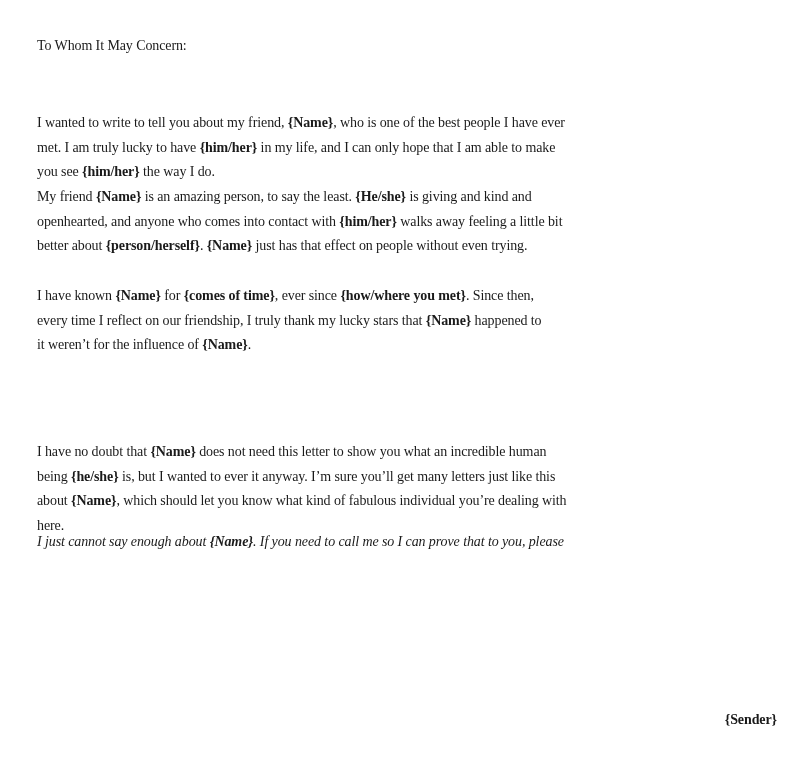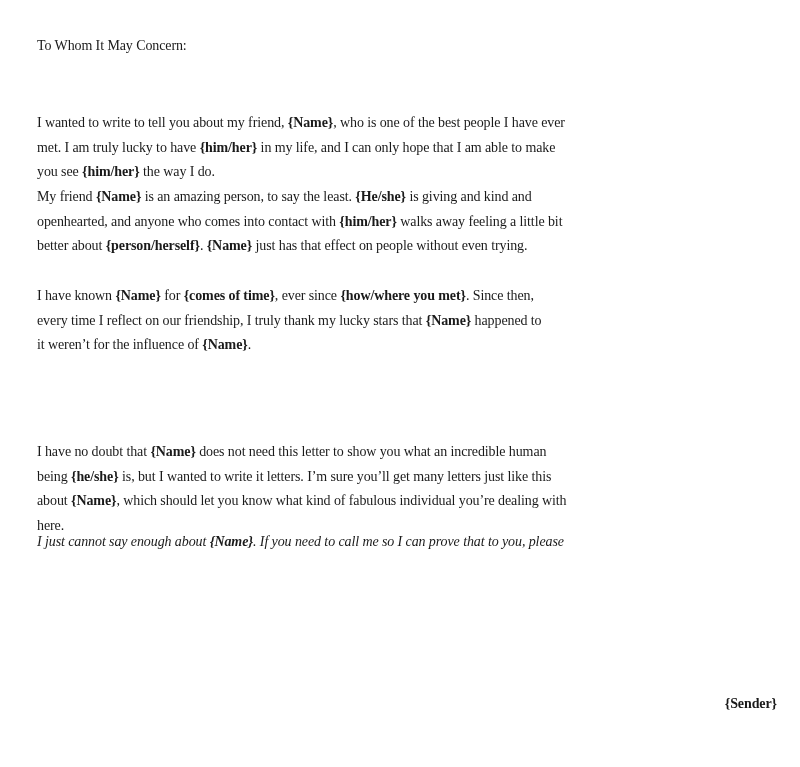--- a/index.html
+++ b/index.html
@@ -39,21 +39,21 @@
       font-weight: bold;
       text-align: right;
     }
     #greeting   { top: 34px; }
     #p1         { top: 111px; }
     #p2         { top: 185px; }
     #p3         { top: 284px; }
     #p4         { top: 407px; margin-top: 33px; }
     #p5         { top: 530px; font-style: italic; }
     #closing    { top: 628px; }
-    #signature  { top: 692px; }
+    #signature  { top: 708px; }
   </style>
 </head>
 <body>
 
 <div class="page">
   <div class="block" id="greeting">
     <span class="line">To Whom It May Concern:</span>
   </div>
 
   <div class="block paragraph" id="p1">
@@ -66,21 +66,21 @@
       <span class="line"><span class="seg">openhearted, and anyone who comes into contact with </span><span class="seg-bold">{him/her}</span><span class="seg"> walks away feeling a little bit</span></span>
       <span class="line"><span class="seg">better about </span><span class="seg-bold">{person/herself}</span><span class="seg">. </span><span class="seg-bold">{Name}</span><span class="seg"> just has that effect on people without even trying.</span></span>
     </div>
   <div class="block paragraph" id="p3">
       <span class="line"><span class="seg">I have known </span><span class="seg-bold">{Name}</span><span class="seg"> for </span><span class="seg-bold">{comes of time}</span><span class="seg">, ever since </span><span class="seg-bold">{how/where you met}</span><span class="seg">. Since then,</span></span>
       <span class="line"><span class="seg">every time I reflect on our friendship, I truly thank my lucky stars that </span><span class="seg-bold">{Name}</span><span class="seg"> happened to</span></span>
       <span class="line"><span class="seg">it weren’t for the influence of </span><span class="seg-bold">{Name}</span><span class="seg">.</span></span>
     </div>
   <div class="block paragraph" id="p4">
       <span class="line"><span class="seg">I have no doubt that </span><span class="seg-bold">{Name}</span><span class="seg"> does not need this letter to show you what an incredible human</span></span>
-      <span class="line"><span class="seg">being </span><span class="seg-bold">{he/she}</span><span class="seg"> is, but I wanted to write it letters. I’m sure you’ll get many letters just like this</span></span>
+      <span class="line"><span class="seg">being </span><span class="seg-bold">{he/she}</span><span class="seg"> is, but I wanted to ever it anyway. I’m sure you’ll get many letters just like this</span></span>
       <span class="line"><span class="seg">about </span><span class="seg-bold">{Name}</span><span class="seg">, which should let you know what kind of fabulous individual you’re dealing with</span></span>
       <span class="line"><span class="seg">here.</span></span>
     </div>
   <div class="block paragraph" id="p5">
       <span class="line"><span class="seg">I just cannot say enough about </span><span class="seg-bold">{Name}</span><span class="seg">. If you need to call me so I can prove that to you, please</span></span>
     </div>
 
 
   <div class="block" id="signature">
     <span class="line seg-bold">{Sender}</span>

